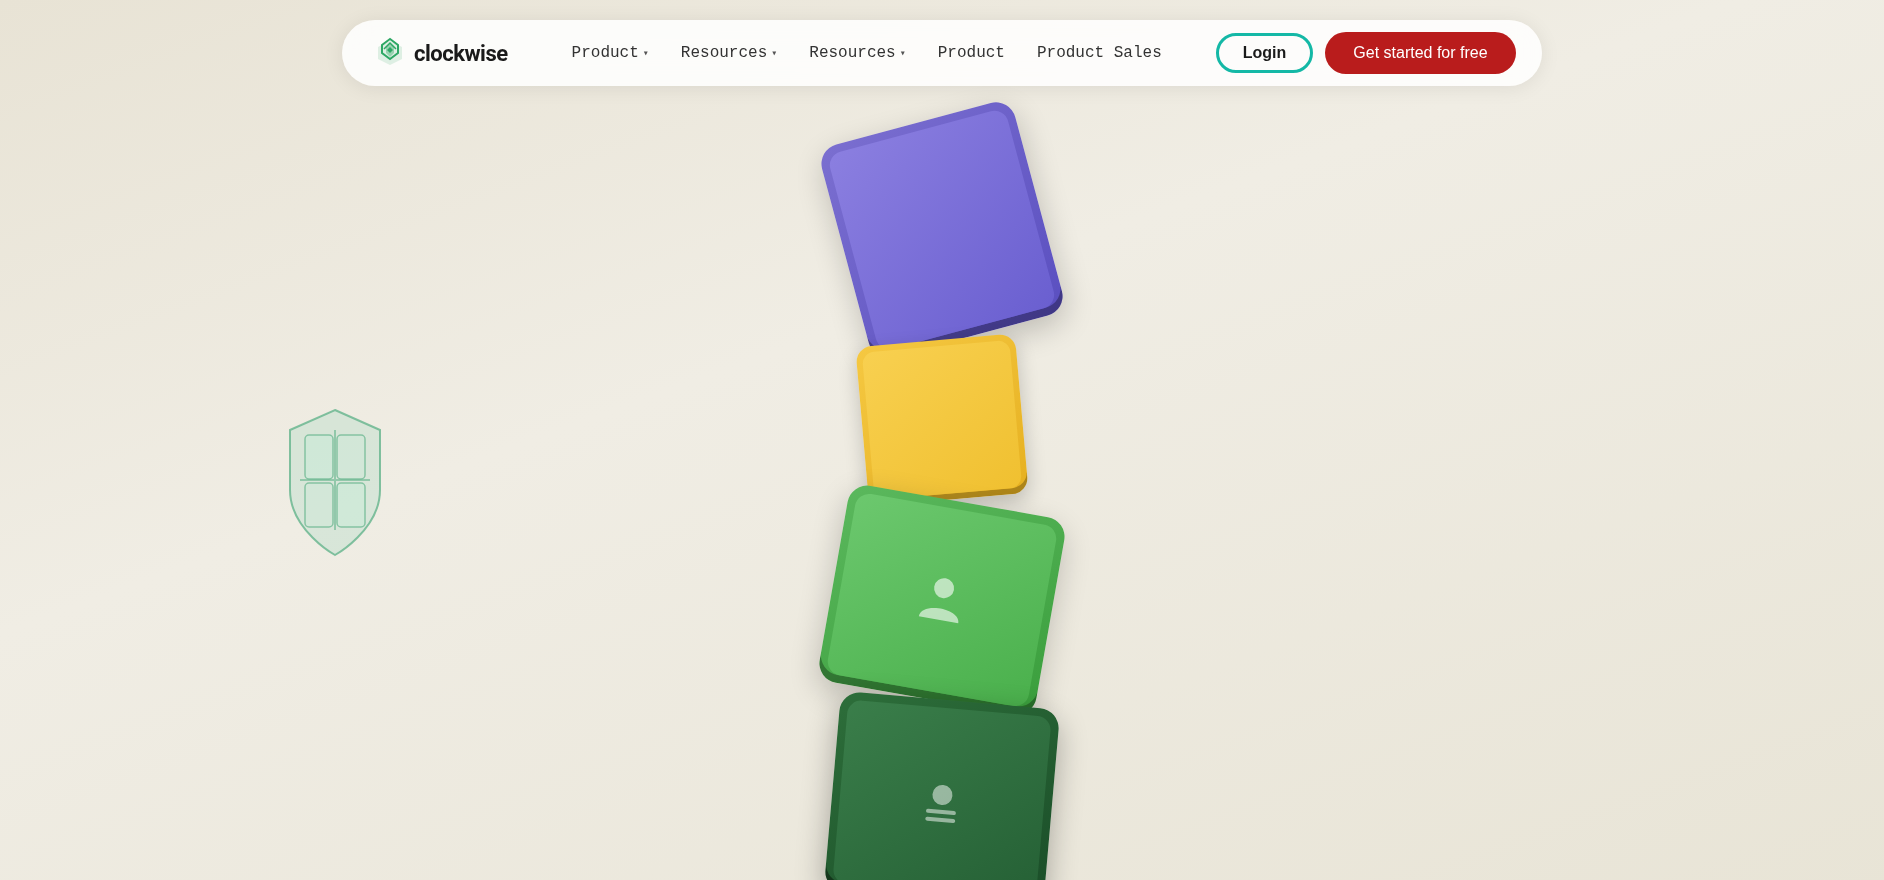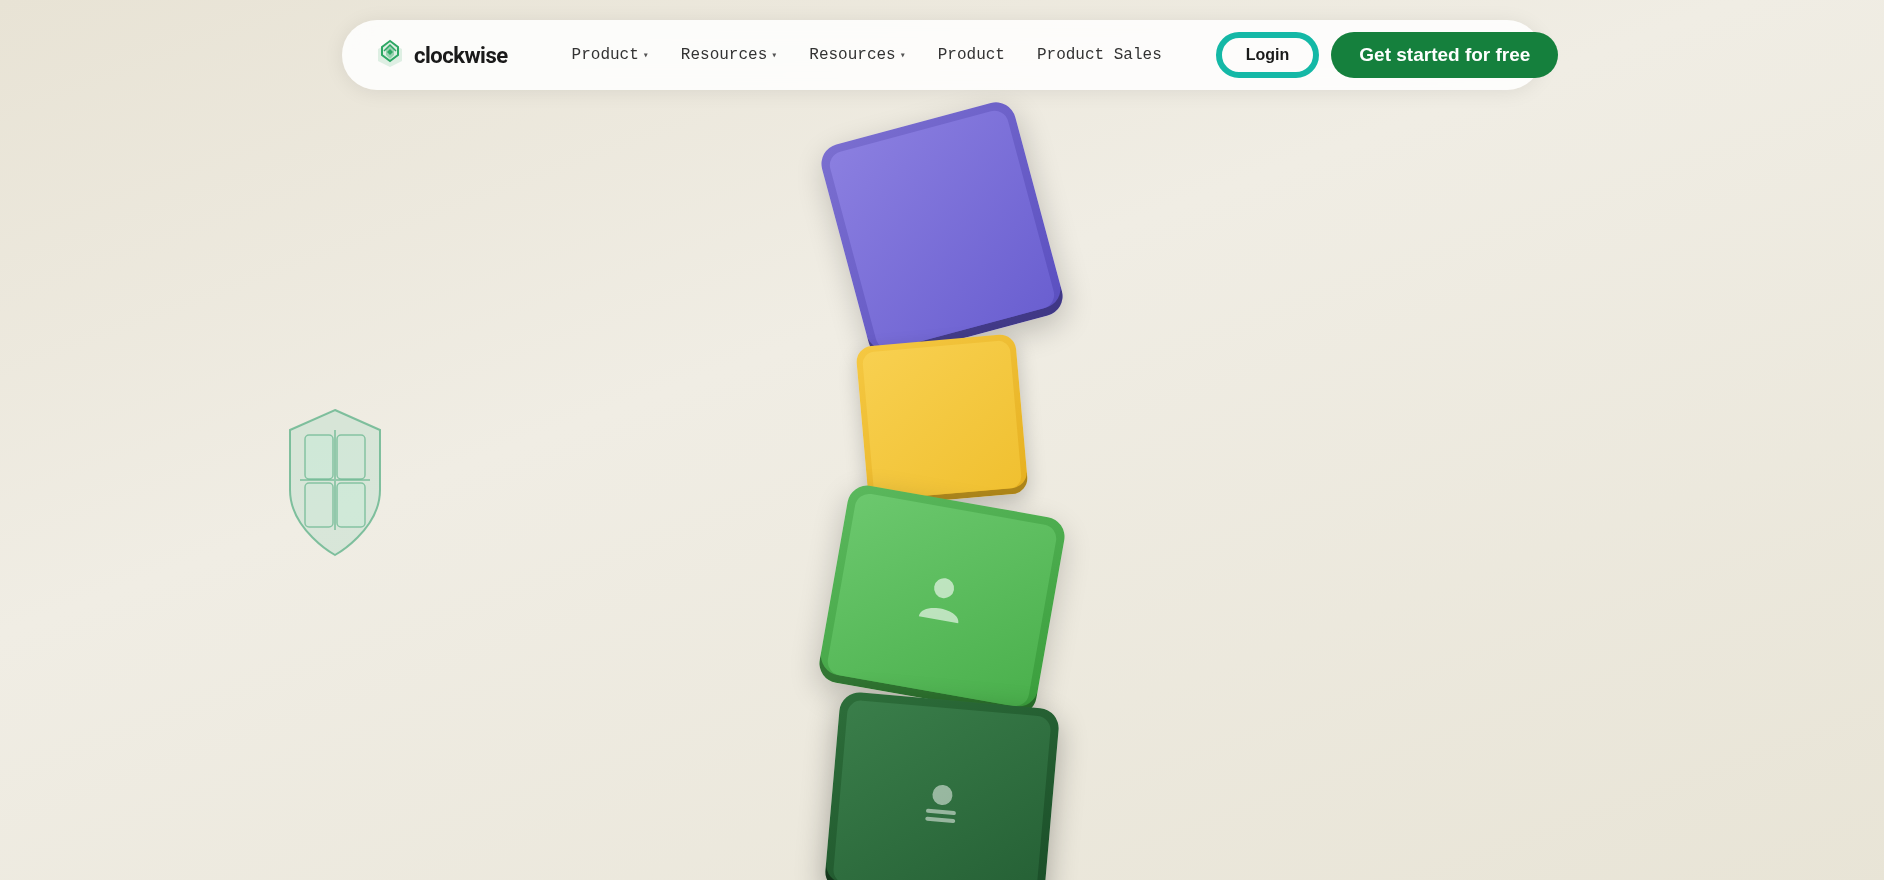--- a/index.html
+++ b/index.html
@@ -83,36 +83,36 @@
 
     .nav-actions {
       display: flex;
       align-items: center;
       gap: 12px;
       margin-left: auto;
     }
 
     .btn-login {
       padding: 8px 24px;
-      border: 6px solid #14b8a6;
+      border: 3px solid #14b8a6;
       border-radius: 50px;
       background: transparent;
       font-size: 16px;
       font-weight: 600;
       color: #1a1a1a;
       cursor: pointer;
     }
 
     .btn-get-started {
       padding: 12px 28px;
-      background: #15803d;
+      background: #b91c1c;
       border: none;
       border-radius: 50px;
-      font-size: 19px;
-      font-weight: 700;
+      font-size: 16px;
+      font-weight: 400;
       color: white;
       cursor: pointer;
       white-space: nowrap;
     }
 
     
     .hero {
       position: relative;
       width: 100%;
       min-height: 880px;

